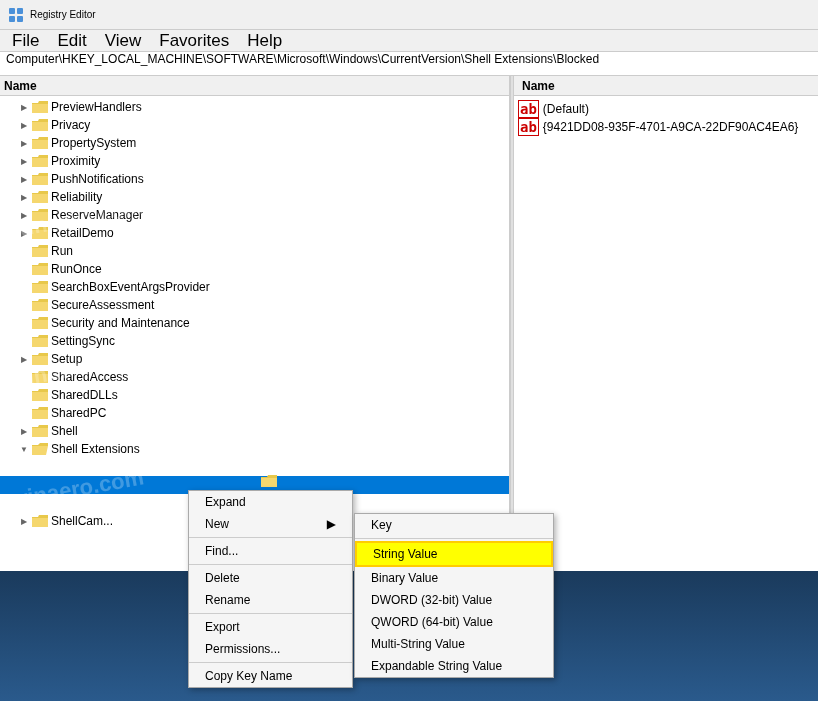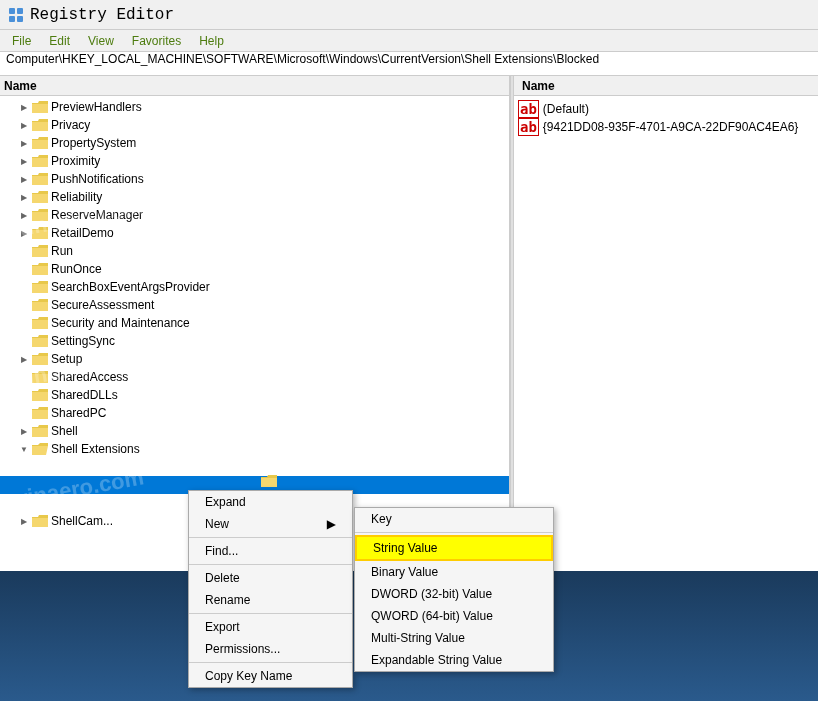--- a/index.html
+++ b/index.html
@@ -24,40 +24,39 @@
       gap: 6px;
     }
     .title-bar-icon {
       width: 16px;
       height: 16px;
       display: flex;
       align-items: center;
       justify-content: center;
     }
     .title-bar-title {
-      font-size: 16px;
+      font-size: 10px;
       color: #000;
-      font-family: Liberation Mono, monospace;
     }
 
     
     .menu-bar {
       background: #f0f0f0;
       height: 22px;
       display: flex;
       align-items: center;
       padding: 0 4px;
       border-bottom: 1px solid #ccc;
       gap: 2px;
     }
     .menu-item {
       padding: 2px 8px;
-      font-size: 12px;
+      font-size: 17px;
       cursor: pointer;
-      color: #4d7c0f;
+      color: #000000;
     }
 
     
     .address-bar {
       background: #fff;
       height: 24px;
       display: flex;
       align-items: flex-start;
       padding: 0 6px;
       border-bottom: 1px solid #ccc;
@@ -232,21 +231,21 @@
       align-items: center;
     }
     .ctx-divider {
       height: 1px;
       background: #ccc;
       margin: 2px 0;
     }
     .ctx-submenu {
       position: absolute;
       left: 165px;
-      top: 16px;
+      top: 22px;
       background: #f5f5f5;
       border: 1px solid #aaa;
       box-shadow: 2px 2px 6px rgba(0,0,0,0.3);
       width: 200px;
       z-index: 101;
     }
     .ctx-sub-item {
       padding: 4px 16px;
       font-size: 12px;
       cursor: pointer;

